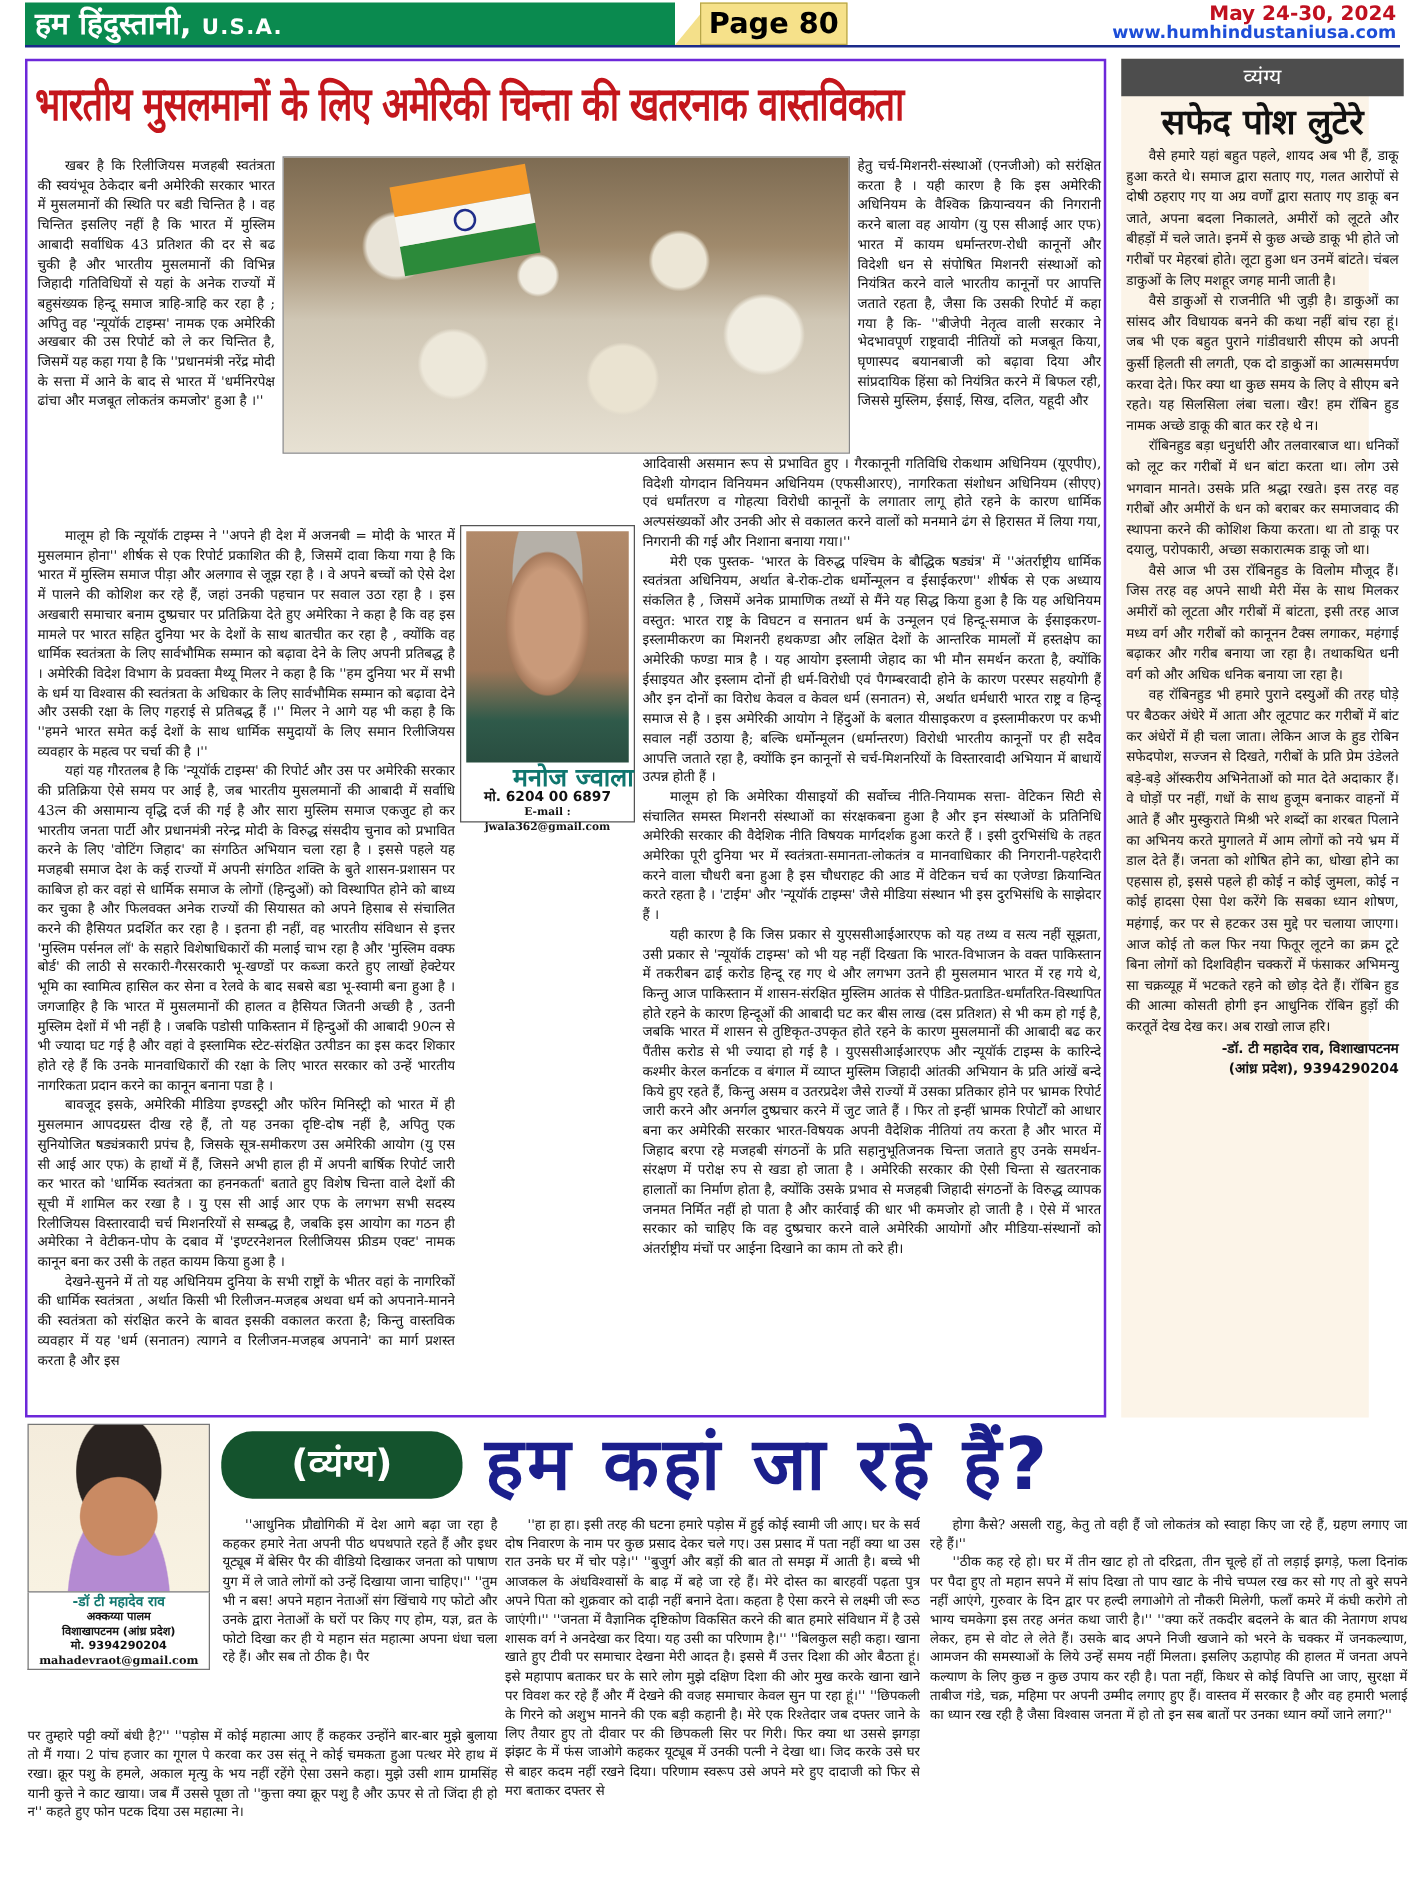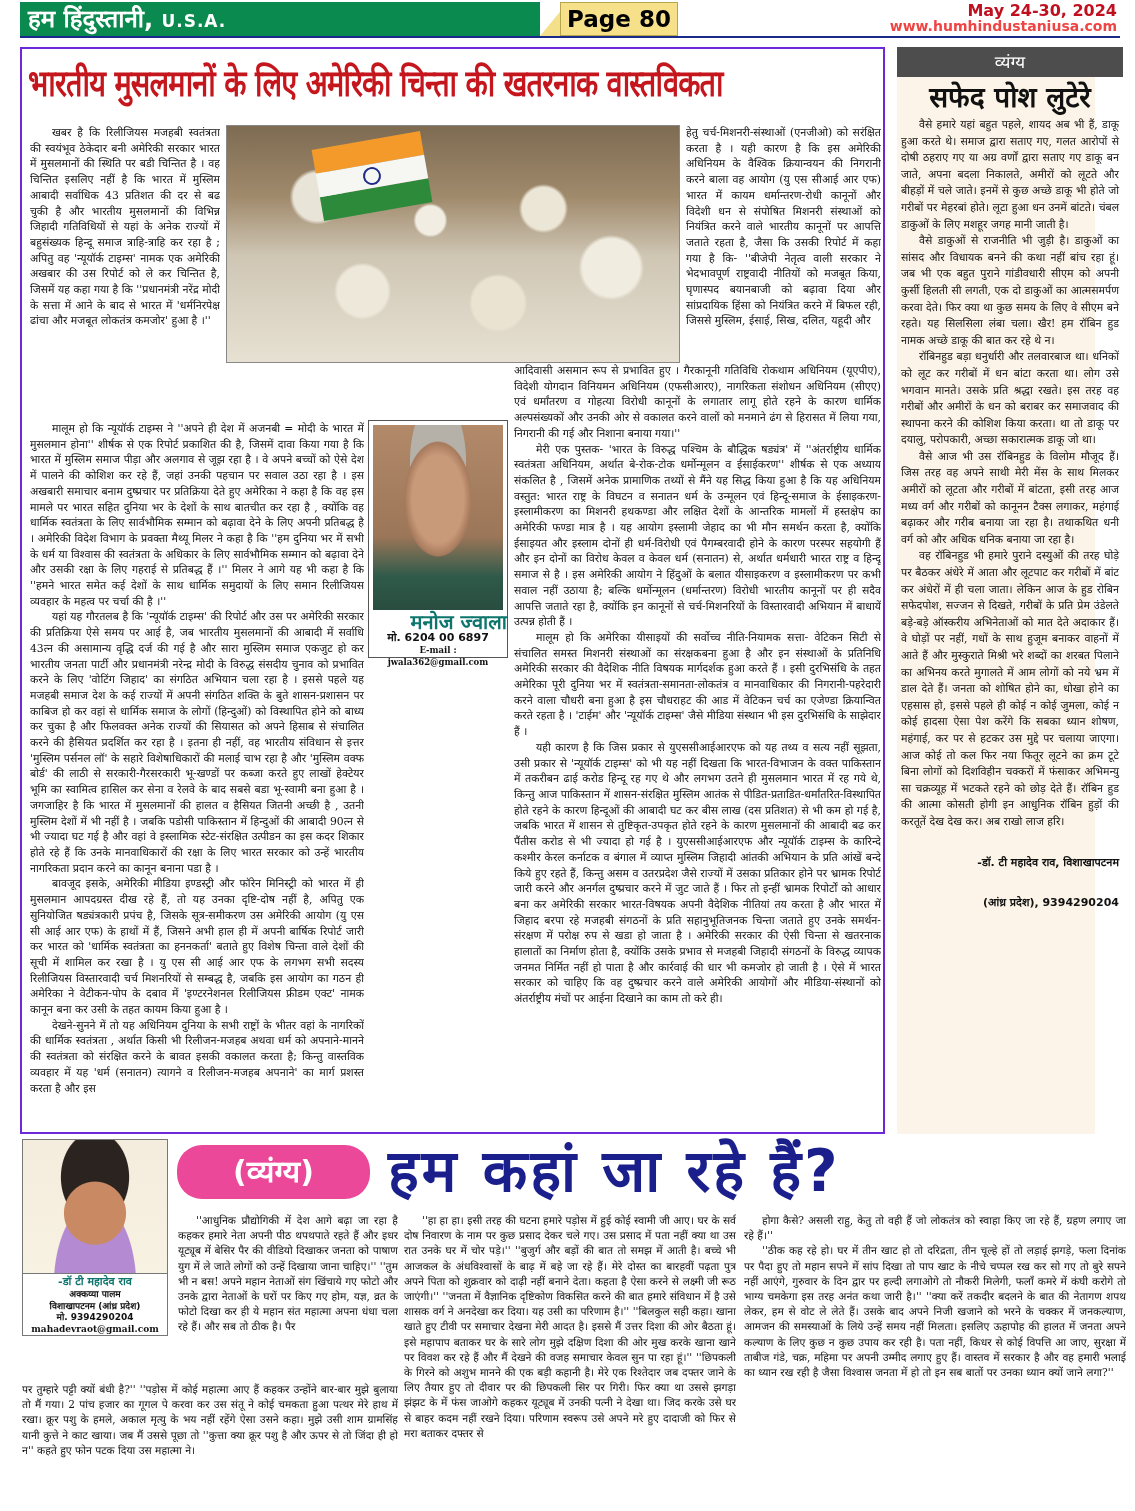--- a/index.html
+++ b/index.html
@@ -7,21 +7,21 @@
   body { position: relative; font-family: "DejaVu Serif", serif; color: #111; }
 
   
   .masthead { position: absolute; left: 0; top: 0; width: 1135px; height: 40px; }
   .mast-green { position: absolute; left: 20px; top: 2px; width: 520px; height: 34px; background: #0a8a4f; }
   .mast-title { position: absolute; left: 28px; top: 4px; color: #fff; font-family: "DejaVu Sans", sans-serif; font-weight: bold; font-size: 24px; line-height: 30px; white-space: nowrap; }
   .mast-title .usa { font-size: 17px; letter-spacing: 1px; }
   .mast-slant { position: absolute; left: 540px; top: 2px; width: 0; height: 0; border-bottom: 34px solid #f4e08a; border-left: 28px solid transparent; }
   .page-box { position: absolute; left: 560px; top: 2px; width: 118px; height: 34px; background: #f6e18a; border: 1px solid #b8a64a; font-family: "DejaVu Sans", sans-serif; font-weight: bold; font-size: 23px; line-height: 32px; text-align: center; color: #000; }
   .mast-date { position: absolute; right: 18px; top: 2px; color: #c01020; font-family: "DejaVu Sans", sans-serif; font-weight: bold; font-size: 16px; line-height: 18px; text-align: right; }
-  .mast-url { position: absolute; right: 18px; top: 18px; color: #ef4444; font-family: "DejaVu Sans", sans-serif; font-weight: bold; font-size: 14px; line-height: 16px; }
+  .mast-url { position: absolute; right: 18px; top: 18px; color: #1d4ed8; font-family: "DejaVu Sans", sans-serif; font-weight: bold; font-size: 14px; line-height: 16px; }
   .mast-rule { position: absolute; left: 20px; top: 36px; width: 1100px; height: 2px; background: #1a2a8a; }
 
   
   .main-box { position: absolute; left: 20px; top: 47px; width: 865px; height: 1087px; border: 2px solid #6d28d9; background: #fff; }
   .headline { position: absolute; left: 6px; top: 6px; width: 850px; font-family: "DejaVu Sans", sans-serif; font-weight: bold; font-size: 37px; line-height: 58px; color: #c4161c; white-space: nowrap; letter-spacing: -1px; transform: scaleX(0.78); transform-origin: left center; }
   .body-text { font-family: "DejaVu Serif", serif; font-size: 10.8px; line-height: 15.7px; text-align: justify; color: #111; }
   .body-text p { text-indent: 22px; }
   .body-text p.noindent { text-indent: 0; }
   .col { position: absolute; overflow: hidden; }
   .photo-crowd { position: absolute; left: 204px; top: 76px; width: 454px; height: 238px; border: 1px solid #888;
@@ -44,30 +44,30 @@
   .author-name { position: absolute; left: 0; top: 192px; width: 138px; text-align: right; color: #0f766e; font-family: "DejaVu Sans", sans-serif; font-weight: bold; font-size: 20px; line-height: 18px; }
   .author-phone { position: absolute; left: 0; top: 210px; width: 138px; text-align: center; font-family: "DejaVu Sans", sans-serif; font-weight: bold; font-size: 11px; line-height: 13px; }
   .author-email { position: absolute; left: 0; top: 223px; width: 138px; text-align: center; font-family: "DejaVu Serif", serif; font-weight: bold; font-size: 8.5px; line-height: 12px; }
 
   
   .satire-col { position: absolute; left: 897px; top: 47px; width: 198px; height: 1087px; background: #fcf4e8; }
   .satire-tag { position: absolute; left: 0; top: 0; width: 226px; height: 30px; background: #4d4d4d; color: #fff; text-align: center; font-family: "DejaVu Sans", sans-serif; font-size: 17px; line-height: 30px; }
   .satire-title { position: absolute; left: 0; top: 32px; width: 226px; text-align: center; font-family: "DejaVu Sans", sans-serif; font-weight: bold; font-size: 28px; line-height: 38px; color: #111; white-space: nowrap; }
   .satire-body { position: absolute; left: 4px; top: 70px; width: 218px; font-size: 10.8px; line-height: 16.6px; text-align: justify; }
   .satire-body p { text-indent: 18px; }
-  .satire-sign { font-family: "DejaVu Sans", sans-serif; font-weight: bold; font-size: 11px; line-height: 16px; text-align: right; margin-top: 24px; }
+  .satire-sign { font-family: "DejaVu Sans", sans-serif; font-weight: bold; font-size: 11px; line-height: 16px; text-align: right; }
 
   
   .bottom-photo { position: absolute; left: 22px; top: 1139px; width: 146px; height: 135px; border: 1px solid #777;
     background: radial-gradient(ellipse at 50% 55%, #c98a63 0 30%, transparent 31%), radial-gradient(ellipse at 50% 28%, #2a2320 0 33%, transparent 34%), radial-gradient(ellipse at 50% 110%, #b48ad2 0 40%, transparent 41%), linear-gradient(180deg, #f4ecdc, #f8f2e2); }
   .bottom-author { position: absolute; left: 22px; top: 1274px; width: 146px; height: 62px; border: 1px solid #777; border-top: none; text-align: center; }
   .ba-name { color: #0f766e; font-family: "DejaVu Sans", sans-serif; font-weight: bold; font-size: 11px; line-height: 15px; }
   .ba-line { font-family: "DejaVu Sans", sans-serif; font-weight: bold; font-size: 9px; line-height: 11.5px; }
   .ba-mail { font-family: "DejaVu Serif", serif; font-weight: bold; font-size: 9px; line-height: 11.5px; }
-  .vyangya-red { position: absolute; left: 177px; top: 1145px; width: 193px; height: 54px; background: #ec4899; color: #fff; text-align: center; font-family: "DejaVu Sans", sans-serif; font-weight: bold; font-size: 30px; line-height: 54px; border-radius: 25px; }
+  .vyangya-red { position: absolute; left: 177px; top: 1145px; width: 193px; height: 54px; background: #14532d; color: #fff; text-align: center; font-family: "DejaVu Sans", sans-serif; font-weight: bold; font-size: 30px; line-height: 54px; border-radius: 25px; }
   .bottom-headline { position: absolute; left: 388px; top: 1138px; font-family: "DejaVu Sans", sans-serif; font-weight: bold; font-size: 58px; line-height: 66px; color: #1b1f8c; white-space: nowrap; letter-spacing: 3px; }
   .bottom-body { font-size: 10.6px; line-height: 15.2px; text-align: justify; }
   .bottom-body p { text-indent: 18px; }
 </style>
 </head>
 <body>
 
 <div class="masthead">
   <div class="mast-green"></div>
   <div class="mast-title">

